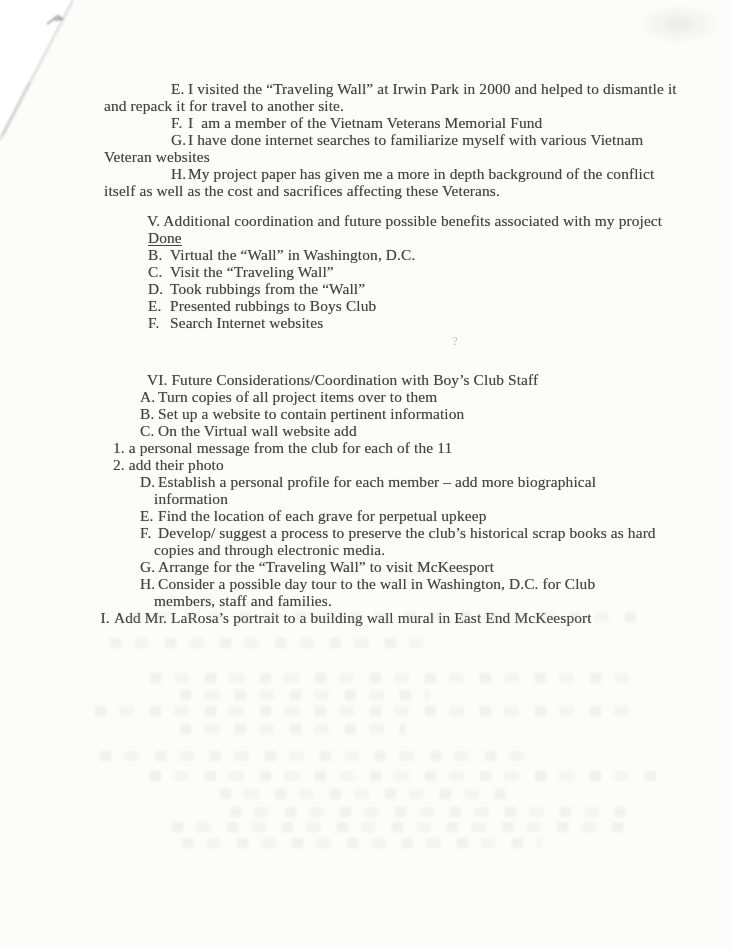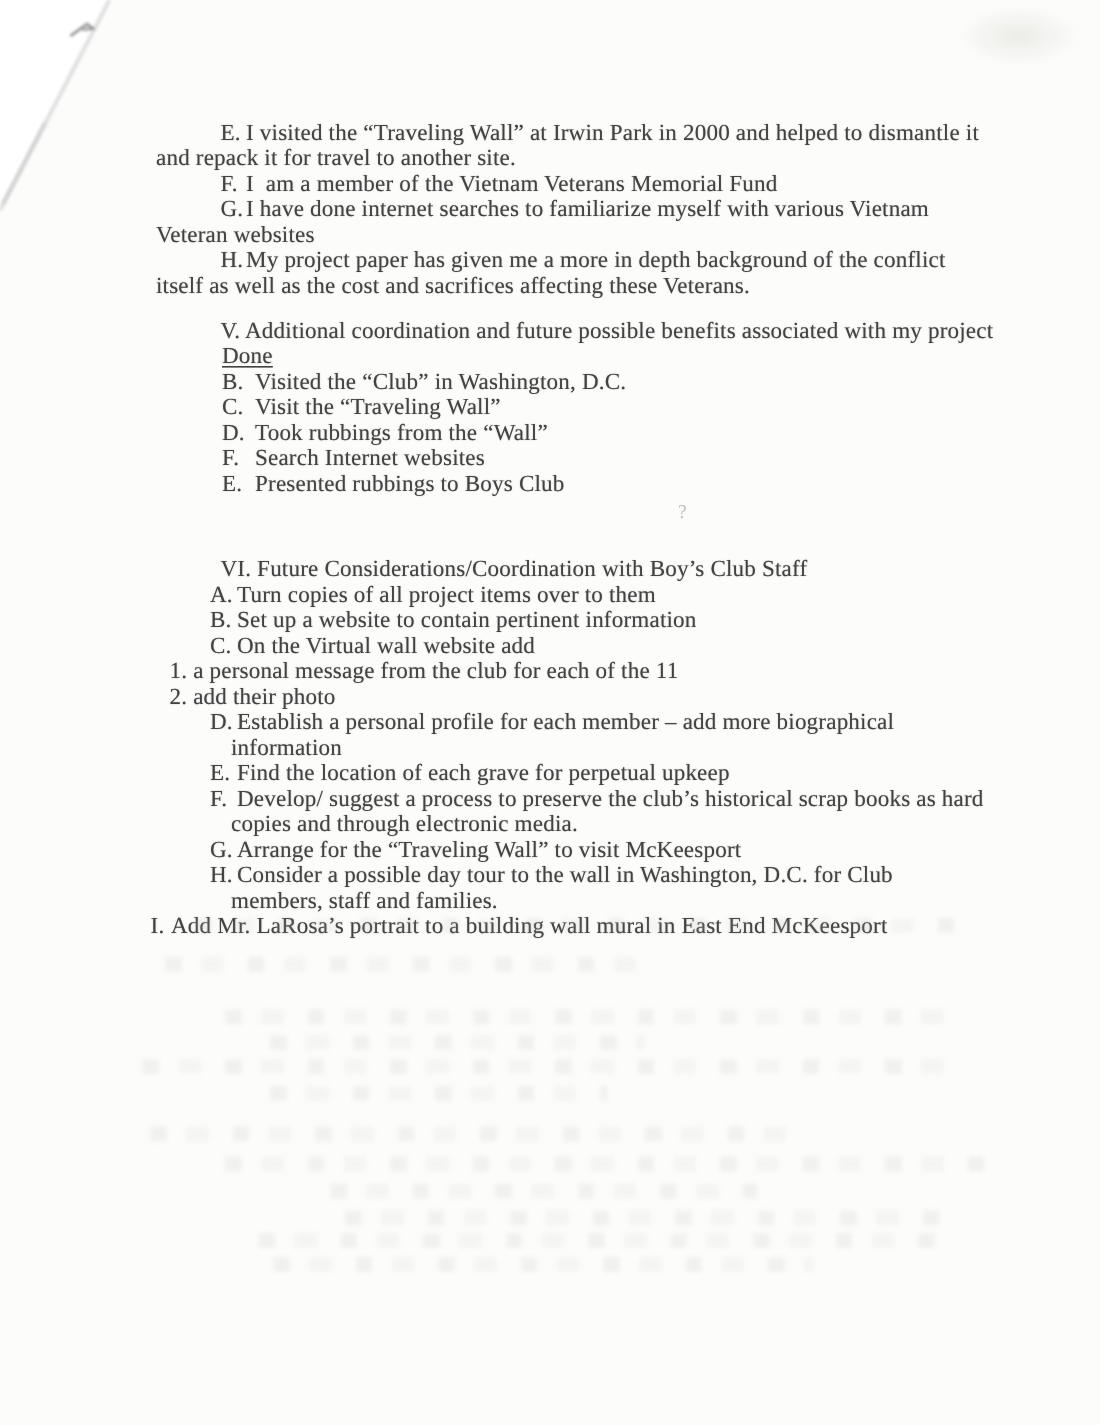--- a/index.html
+++ b/index.html
@@ -24,21 +24,21 @@
     height: 17px;
     line-height: 17px;
     font-size: 15.4px;
     letter-spacing: 0.12px;
     white-space: pre;
     text-shadow: 0 0 0.8px rgba(67,67,67,0.5);
   }
   .section { padding-left: 102px; margin-left: 45px; }
   .done    { padding-left: 148px; }
   .done .tx { text-decoration: underline; text-underline-offset: 2px; }
-  .item-a  { padding-left: 147px; }
+  .item-a  { padding-left: 147px; margin-left: 24px; }
   .item-a .mk { display: inline-block; width: 17px; }
   .cont-a  { padding-left: 104px; }
   .item-b  { padding-left: 148px; }
   .item-b .mk { display: inline-block; width: 22px; }
   .item-c  { padding-left: 140px; }
   .item-c .mk { display: inline-block; width: 18px; }
   .item-i  { padding-left: 96px; }
   .item-i .mk { display: inline-block; width: 18px; text-align: center; }
   .cont-c  { padding-left: 154px; }
   .sub     { padding-left: 113px; }
@@ -93,25 +93,25 @@
         <div class="ln cont-a"><span class="tx">and repack it for travel to another site.</span></div>
         <div class="ln item-a"><span class="mk">F.</span><span class="tx">I  am a member of the Vietnam Veterans Memorial Fund</span></div>
         <div class="ln item-a"><span class="mk">G.</span><span class="tx">I have done internet searches to familiarize myself with various Vietnam</span></div>
         <div class="ln cont-a"><span class="tx">Veteran websites</span></div>
         <div class="ln item-a"><span class="mk">H.</span><span class="tx">My project paper has given me a more in depth background of the conflict</span></div>
         <div class="ln cont-a"><span class="tx">itself as well as the cost and sacrifices affecting these Veterans.</span></div>
       </div>
       <div class="outline-block block-2">
         <div class="ln section"><span class="tx">V. Additional coordination and future possible benefits associated with my project</span></div>
         <div class="ln done"><span class="tx">Done</span></div>
-        <div class="ln item-b"><span class="mk">B.</span><span class="tx">Visited the “Club” in Washington, D.C.</span></div>
+        <div class="ln item-b"><span class="mk">B.</span><span class="tx">Virtual the “Wall” in Washington, D.C.</span></div>
         <div class="ln item-b"><span class="mk">C.</span><span class="tx">Visit the “Traveling Wall”</span></div>
         <div class="ln item-b"><span class="mk">D.</span><span class="tx">Took rubbings from the “Wall”</span></div>
+        <div class="ln item-b"><span class="mk">E.</span><span class="tx">Presented rubbings to Boys Club</span></div>
         <div class="ln item-b"><span class="mk">F.</span><span class="tx">Search Internet websites</span></div>
-        <div class="ln item-b"><span class="mk">E.</span><span class="tx">Presented rubbings to Boys Club</span></div>
       </div>
       <div class="outline-block block-3">
         <div class="ln section"><span class="tx">VI. Future Considerations/Coordination with Boy’s Club Staff</span></div>
         <div class="ln item-c"><span class="mk">A.</span><span class="tx">Turn copies of all project items over to them</span></div>
         <div class="ln item-c"><span class="mk">B.</span><span class="tx">Set up a website to contain pertinent information</span></div>
         <div class="ln item-c"><span class="mk">C.</span><span class="tx">On the Virtual wall website add</span></div>
         <div class="ln sub"><span class="tx">1. a personal message from the club for each of the 11</span></div>
         <div class="ln sub"><span class="tx">2. add their photo</span></div>
         <div class="ln item-c"><span class="mk">D.</span><span class="tx">Establish a personal profile for each member – add more biographical</span></div>
         <div class="ln cont-c"><span class="tx">information</span></div>

